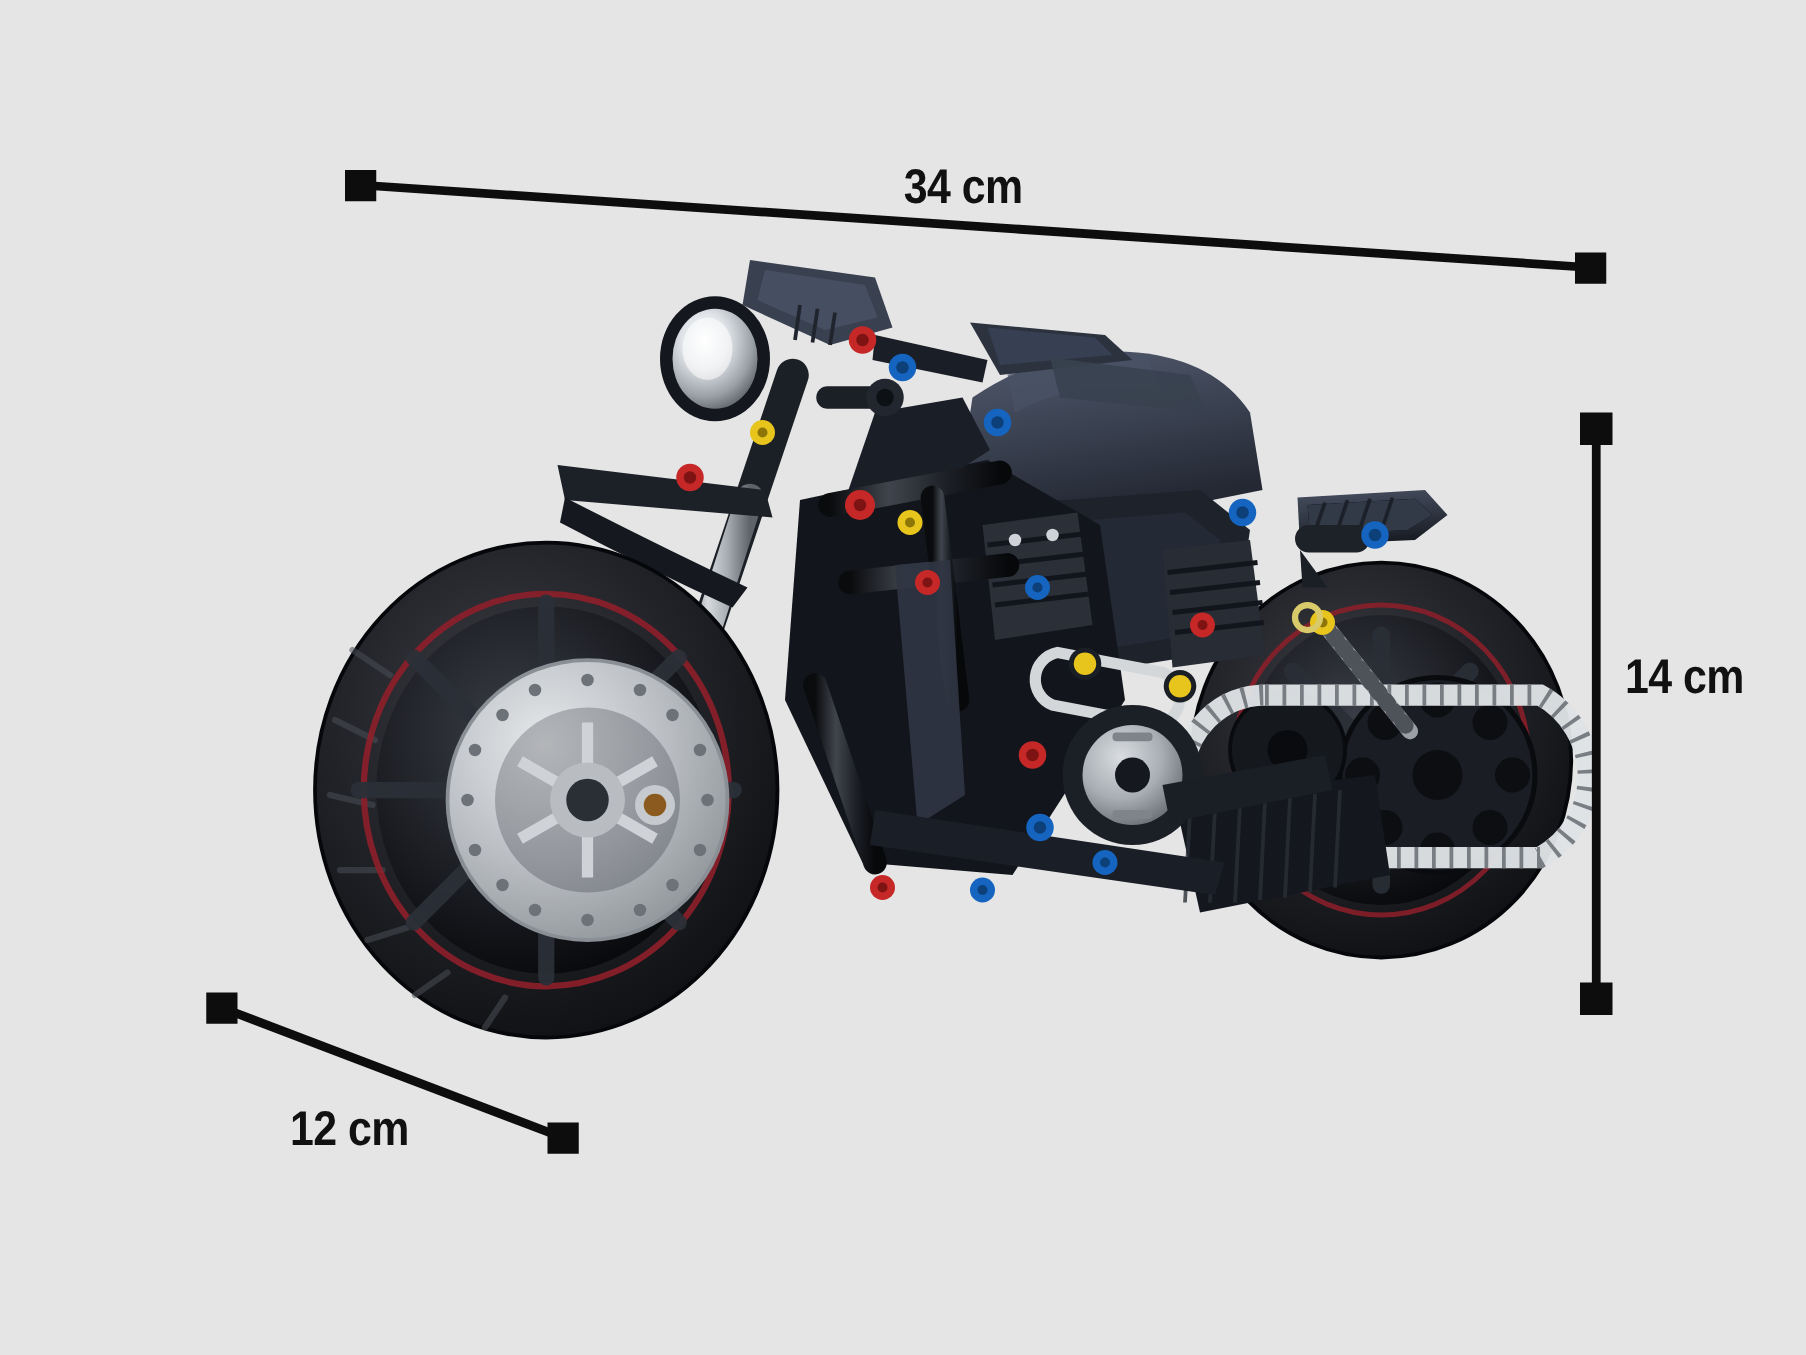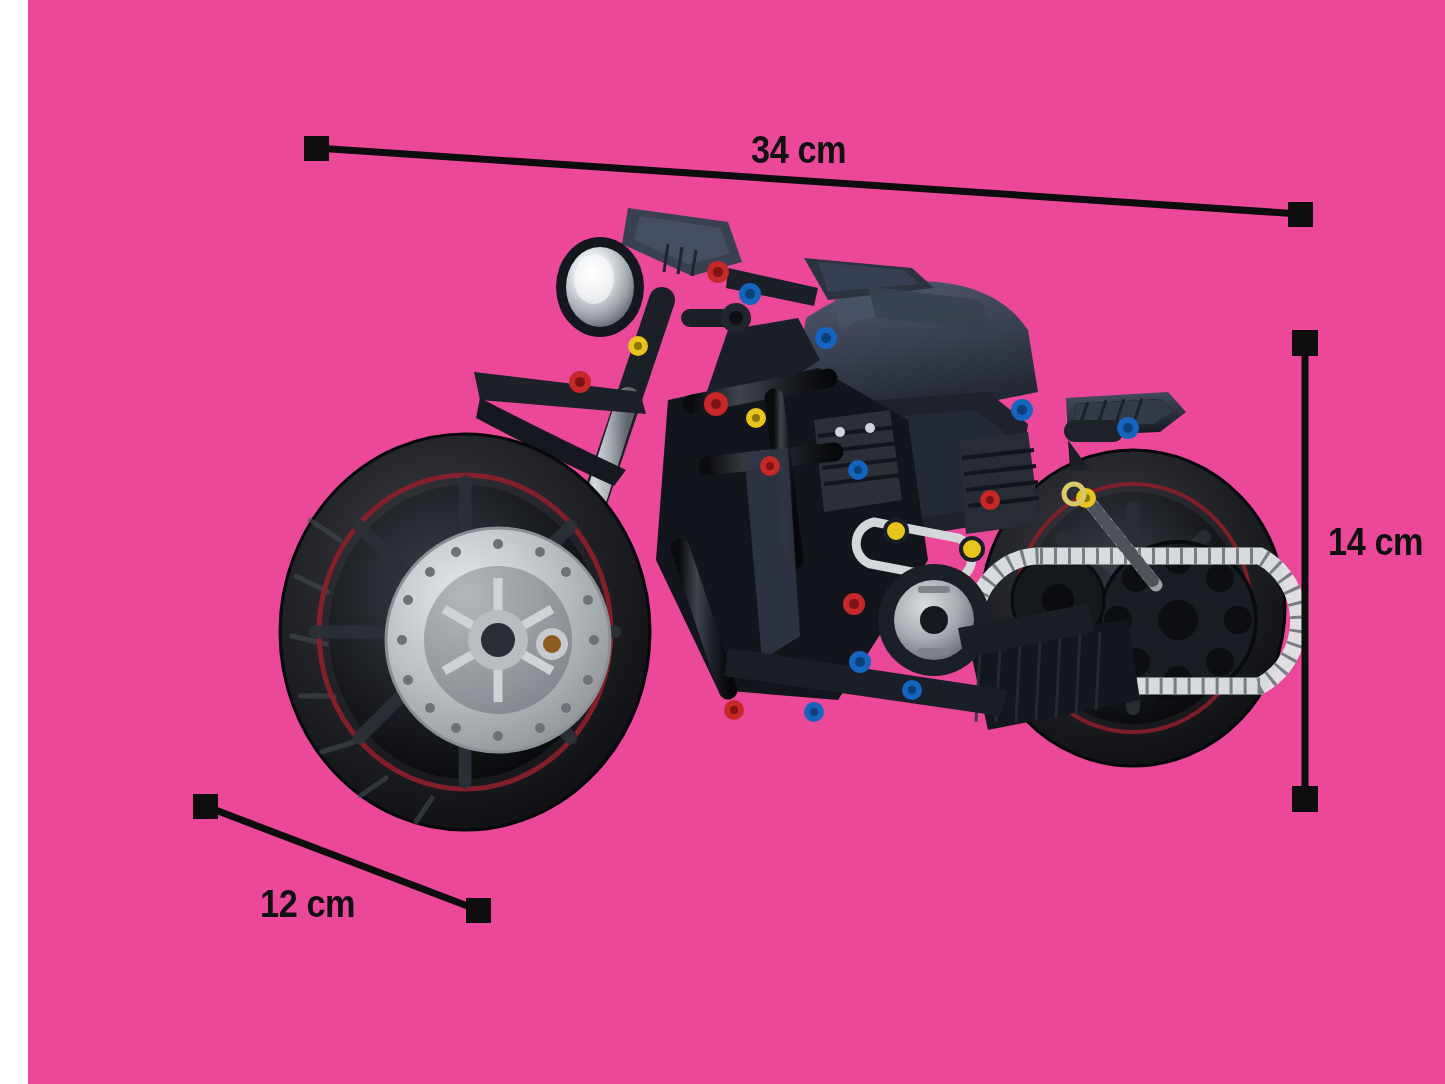--- a/index.html
+++ b/index.html
@@ -1,18 +1,18 @@
 <!DOCTYPE html>
 <html><head>
 <meta charset="utf-8">
 <style>
   html,body{margin:0;padding:0;background:#fff;}
   body{width:1445px;height:1084px;position:relative;overflow:hidden;
        font-family:"Liberation Sans",sans-serif;}
-  #stage{position:absolute;inset:0;background:#ec4899;margin-left:28px;}
+  #stage{position:absolute;inset:0;background:#e5e5e5;}
 
   .dim-label{position:absolute;color:#111111;font-weight:bold;
              font-family:"Liberation Sans",sans-serif;
              letter-spacing:-0.5px;white-space:nowrap;
              transform:scaleX(.88);transform-origin:left center;}
   #label-width{left:723px;top:128px;font-size:39px;}
   #label-height{left:1300px;top:520px;font-size:39px;}
   #label-depth{left:232px;top:882px;font-size:39px;}
 
   svg.layer{position:absolute;left:0;top:0;width:1445px;height:1084px;}

